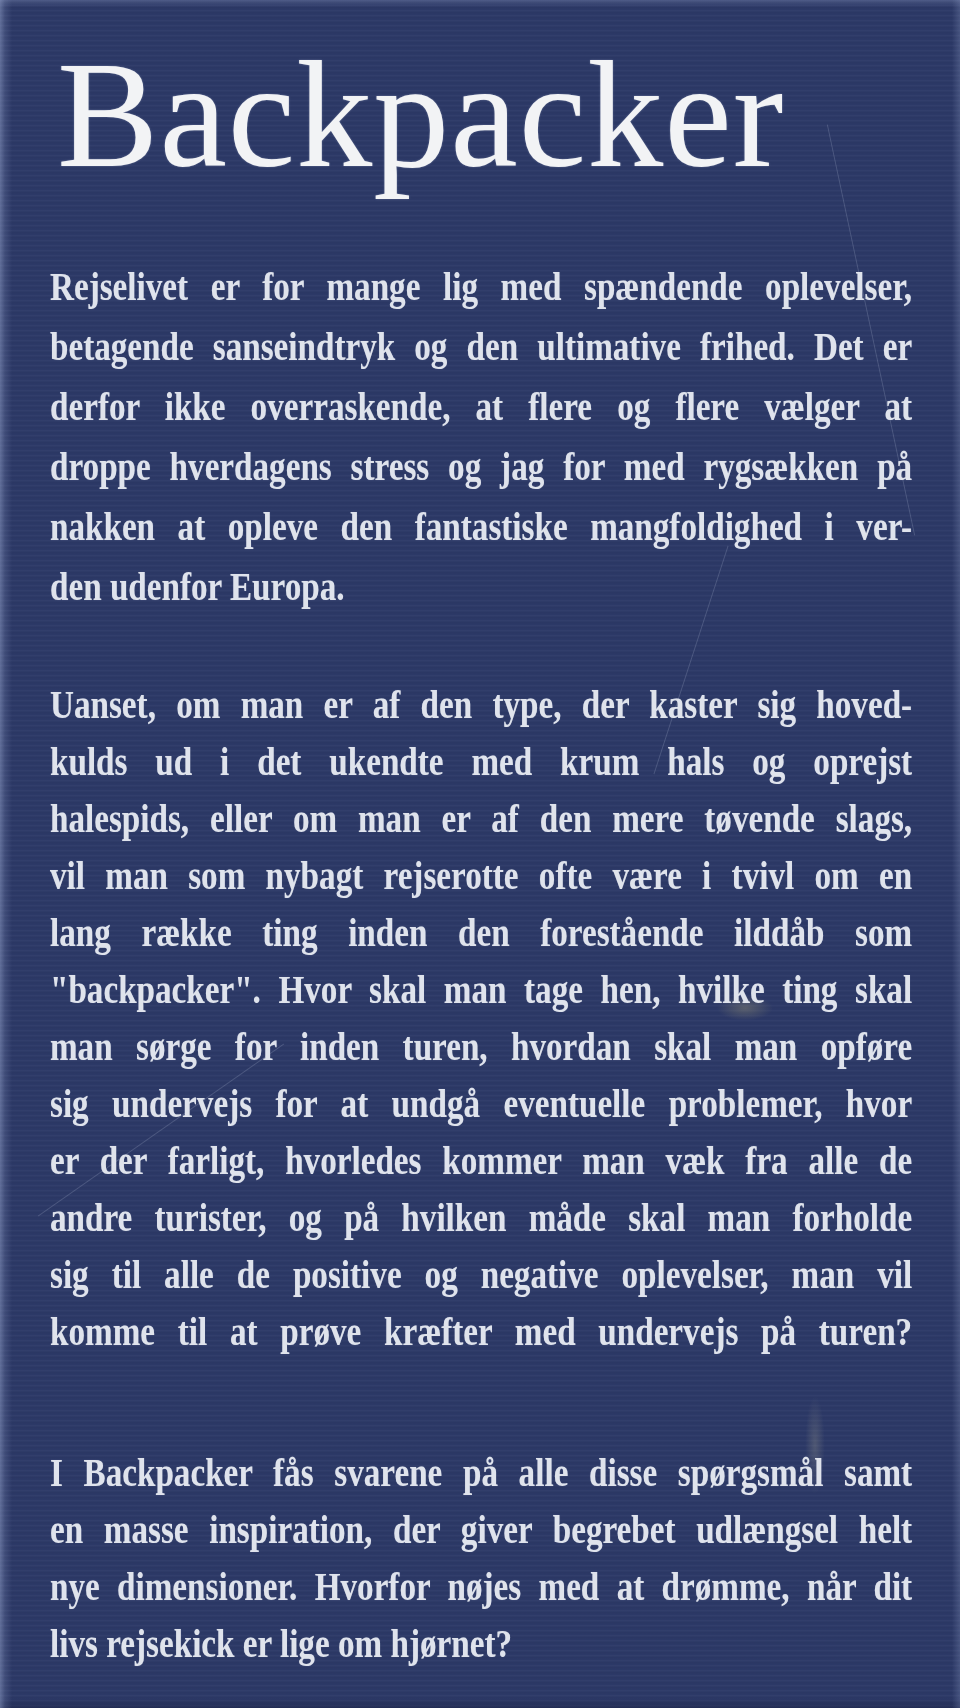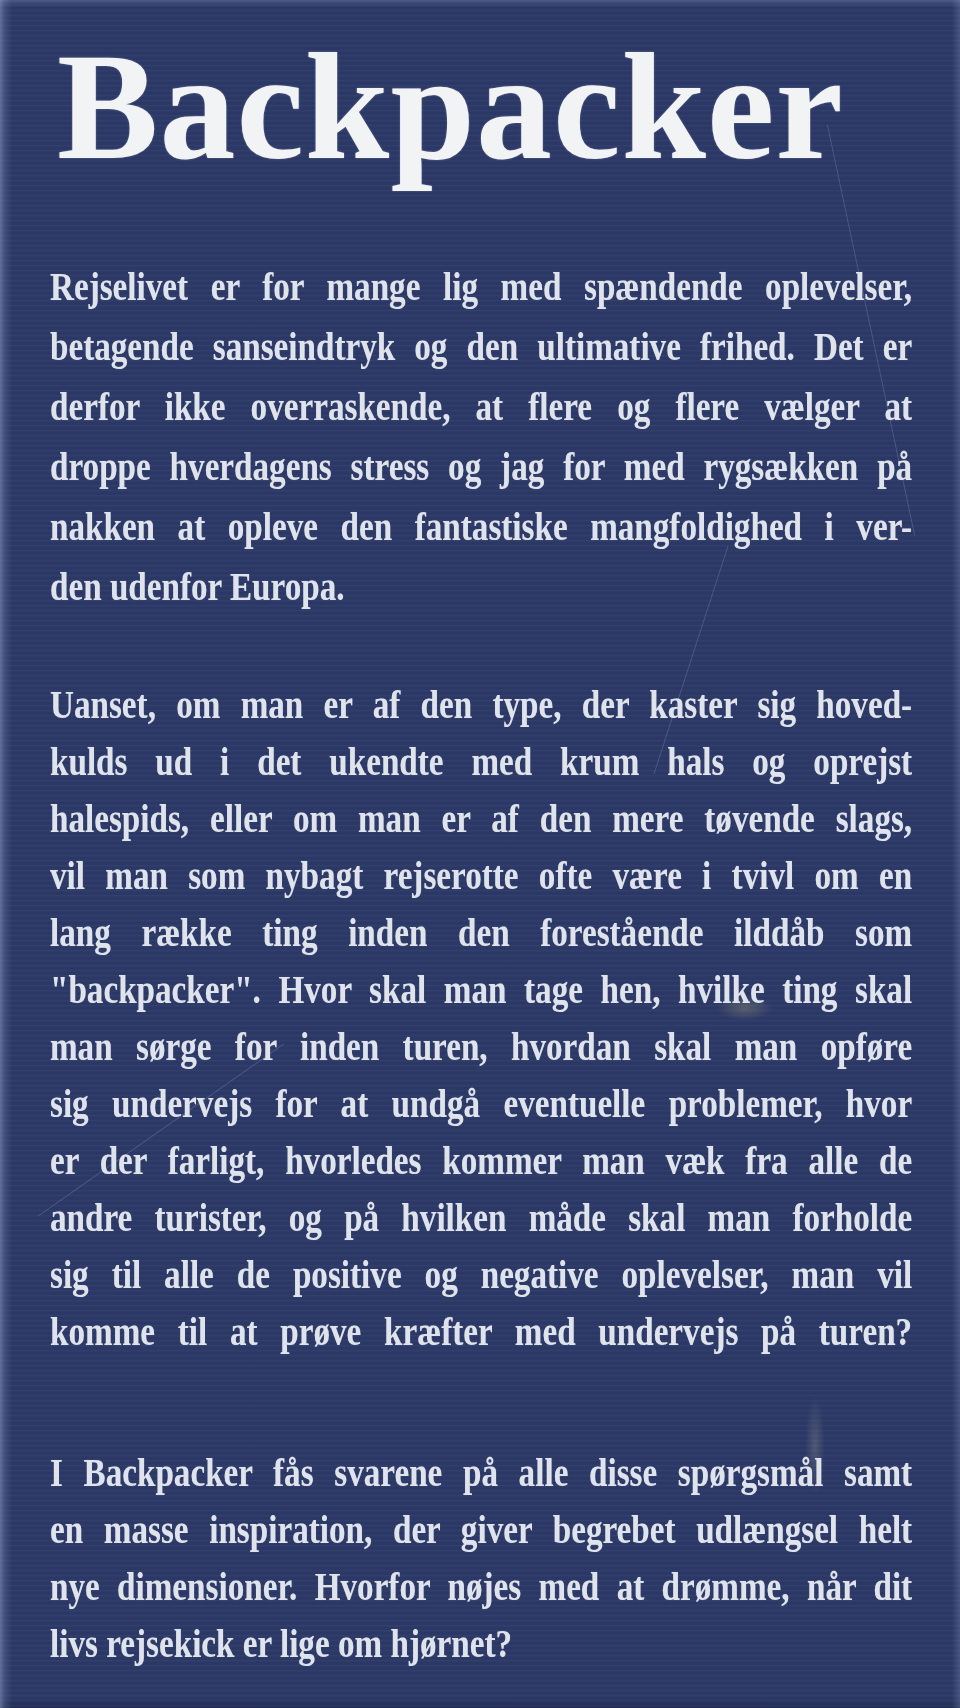--- a/index.html
+++ b/index.html
@@ -33,24 +33,24 @@
     background: linear-gradient(90deg, rgba(255,255,255,0) 0%, rgba(210,220,240,0.18) 50%, rgba(255,255,255,0) 100%);
     pointer-events: none;
   }
   .scratch.s1 { left: 690px; top: 540px; width: 2px; height: 240px; transform: rotate(18deg); }
   .scratch.s2 { left: 160px; top: 980px; width: 2px; height: 300px; transform: rotate(55deg); }
   .scratch.s3 { left: 870px; top: 120px; width: 2px; height: 420px; transform: rotate(-12deg); }
 
   .title {
     position: absolute;
     left: 57px;
-    top: 16px;
+    top: 24px;
     font-size: 152px;
     line-height: 1.2;
-    font-weight: bold;
+    font-weight: normal;
     letter-spacing: 1px;
     color: #f2f3f5;
     margin: 0;
     white-space: nowrap;
     text-shadow: 0 0 2px rgba(220,228,248,0.35);
   }
 
   .back-cover-text {
     position: absolute;
     left: 0;

